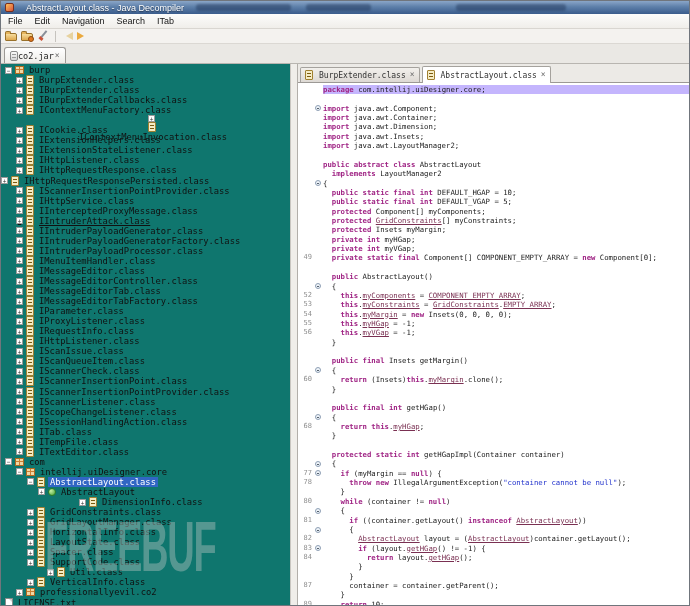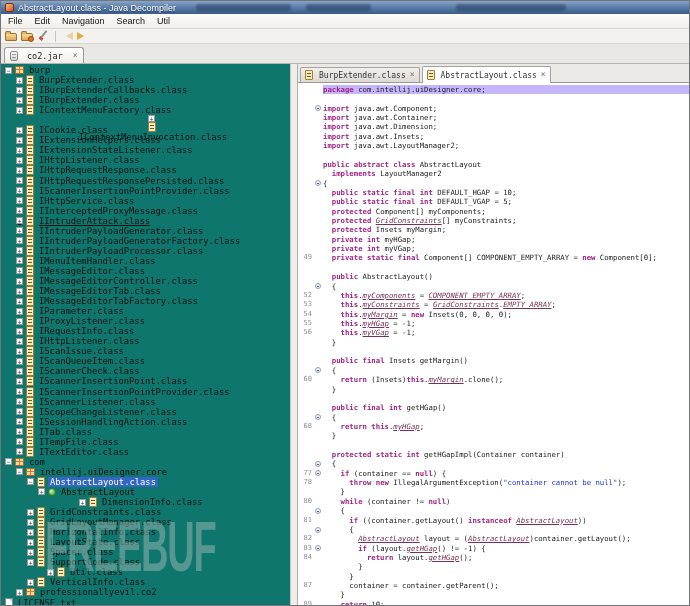--- a/index.html
+++ b/index.html
@@ -1,39 +1,39 @@
 <!DOCTYPE html>
 <html><head>
 <meta charset="utf-8">
 <style>
   html,body{margin:0;padding:0;background:#fff;}
   .window{width:690px;height:606px;box-sizing:border-box;border:1px solid #70757c;display:flex;flex-direction:column;position:relative;overflow:hidden;background:#fff;font-family:"Liberation Sans",sans-serif;}
   
-  .titlebar{height:13px;flex:none;background:linear-gradient(180deg,#8aa6c8 0%,#5d7fa9 45%,#3a5c8c 100%);display:flex;align-items:center;padding:0 4px;gap:4px;position:relative;text-align:center;}
+  .titlebar{height:13px;flex:none;background:linear-gradient(180deg,#8aa6c8 0%,#5d7fa9 45%,#3a5c8c 100%);display:flex;align-items:center;padding:0 4px;gap:12px;position:relative;text-align:center;}
   .title-icon{width:9px;height:9px;flex:none;border-radius:2px;background:linear-gradient(135deg,#ffc05a,#d9533a);border:1px solid #7a2e1d;box-sizing:border-box;}
   .title-text{color:#fff;font-size:9px;white-space:nowrap;text-shadow:0 1px 1px rgba(0,0,0,.45);}
   .smudge{position:absolute;top:3px;height:7px;border-radius:3px;background:rgba(18,38,72,.38);filter:blur(1px);}
   
   .menubar{height:14px;flex:none;background:linear-gradient(#fcfcfb,#f0eeea);border-bottom:1px solid #d9d6d1;display:flex;align-items:center;font-size:9px;color:#151515;padding-left:1px;}
   .menu-item{padding:0 6px;height:100%;display:flex;align-items:center;cursor:default;}
   
   .toolbar{height:14px;flex:none;background:#f4f2ef;border-bottom:1px solid #dbd8d3;display:flex;align-items:center;padding-left:4px;gap:4px;}
   .tb{flex:none;display:inline-block;}
   .tb-folder,.tb-folder2{width:12px;height:8px;margin-top:2px;background:linear-gradient(#f6dc9c,#dfa94f);border:1px solid #99712a;border-radius:1px 2px 1px 1px;position:relative;box-sizing:border-box;}
   .tb-folder::before,.tb-folder2::before{content:"";position:absolute;top:-3px;left:-1px;width:4px;height:2px;background:#e6b45c;border:1px solid #99712a;border-bottom:none;border-radius:2px 2px 0 0;}
   .tb-folder2::after{content:"";position:absolute;right:-2px;bottom:-2px;width:4px;height:4px;background:#e07820;border:1px solid #8d4a10;border-radius:50%;}
   .tb-brush{width:12px;height:12px;position:relative;}
   .tb-brush::before{content:"";position:absolute;left:6px;top:0;width:2px;height:8px;background:#8a8f98;transform:rotate(40deg);}
   .tb-brush::after{content:"";position:absolute;left:2px;top:7px;width:4px;height:3px;background:#c9543a;transform:rotate(40deg);}
   .tb-sep{width:1px;height:11px;background:#c6c3be;margin:0 2px;}
   .tb-back{width:0;height:0;border:4px solid transparent;border-right:7px solid #e7d29e;}
   .tb-fwd{width:0;height:0;border:4px solid transparent;border-left:7px solid #eaa93d;}
   
   .jartabs{height:19px;flex:none;background:#eae8e4;border-bottom:1px solid #b8b5b0;display:flex;align-items:flex-end;padding-left:3px;}
-  .jartab{display:flex;align-items:center;gap:9px;background:linear-gradient(#ffffff,#efede9);border:1px solid #9c9995;border-bottom:none;border-radius:3px 3px 0 0;padding:1px 5px;height:16px;box-sizing:border-box;font:8.5px "DejaVu Sans Mono",monospace;color:#222;margin-top:8px;}
+  .jartab{display:flex;align-items:center;gap:0;background:linear-gradient(#ffffff,#efede9);border:1px solid #9c9995;border-bottom:none;border-radius:3px 3px 0 0;padding:1px 5px;height:16px;box-sizing:border-box;font:8.5px "DejaVu Sans Mono",monospace;color:#222;margin-top:8px;}
   .ico-jar{width:8px;height:10px;flex:none;background:linear-gradient(#fafafa,#d6d6d6);border:1px solid #8a8a8a;border-radius:2px;position:relative;box-sizing:border-box;}
   .ico-jar::before{content:"";position:absolute;left:1px;right:1px;top:2px;height:1px;background:#999;box-shadow:0 3px 0 #999;}
   .close{font-size:8px;line-height:1;color:#6f6f6f;margin-left:1px;cursor:default;}
   
   .main{flex:1;min-height:0;display:flex;}
   .tree-panel{width:289px;flex:none;background:#0f766e;overflow:hidden;padding-top:1px;box-sizing:border-box;}
   .splitter{width:8px;flex:none;background:#f0eeea;border-left:1px solid #c9c6c1;border-right:1px solid #b2afaa;box-sizing:border-box;}
   .right-panel{flex:1;min-width:0;display:flex;flex-direction:column;background:#fff;}
   
   .tree-row{display:flex;align-items:center;height:10.06px;white-space:nowrap;font:8.8px "DejaVu Sans Mono",monospace;color:#111;}
@@ -57,41 +57,41 @@
   .code{flex:1;min-height:0;background:#fff;overflow:hidden;padding-top:2px;}
   .cl{display:flex;height:9.36px;white-space:pre;font:7.3px/9.36px "DejaVu Sans Mono",monospace;color:#1a1a1a;}
   .cl .ln{width:14px;flex:none;text-align:right;color:#8f8f8f;font-size:7px;padding-right:1px;}
   .cl .fd{width:10px;flex:none;display:flex;align-items:center;justify-content:center;}
   .fd i{display:block;width:6px;height:6px;border:1px solid #8fa0b5;border-radius:50%;background:#eef3f8;box-sizing:border-box;position:relative;}
   .fd i::before{content:"";position:absolute;left:1px;right:1px;top:2px;height:1px;background:#55616e;}
   .cl .tx{flex:1;min-width:0;}
   .cl.hl .tx{background:#c4b5fd;}
   .tk{color:#a02585;font-weight:bold;}
   .ts{color:#2233cc;}
-  .tl{color:#7a3052;text-decoration:underline;font-style:italic;}
+  .tl{color:#7a3052;text-decoration:underline;}
   
   .watermark{position:absolute;left:44px;top:505px;font:bold 56px "Liberation Sans",sans-serif;letter-spacing:-2px;transform:scale(.68,1.25);transform-origin:left top;color:rgba(165,188,183,.48);pointer-events:none;z-index:5;white-space:nowrap;}
 </style>
 </head>
 <body>
 
 <div class="window">
   <div class="titlebar">
     <span class="title-icon"></span>
     <span class="title-text">AbstractLayout.class - Java Decompiler</span>
     <span class="smudge" style="left:195px;width:95px;"></span>
     <span class="smudge" style="left:305px;width:65px;"></span>
     <span class="smudge" style="left:455px;width:110px;"></span>
   </div>
   <div class="menubar" id="menubar">
       <span class="menu-item">File</span>
       <span class="menu-item">Edit</span>
       <span class="menu-item">Navigation</span>
       <span class="menu-item">Search</span>
-      <span class="menu-item">Util</span>
+      <span class="menu-item">ITab</span>
     </div>
   <div class="toolbar" id="toolbar">
       <span class="tb tb-folder"></span>
       <span class="tb tb-folder2"></span>
       <span class="tb tb-brush"></span>
       <span class="tb tb-sep"></span>
       <span class="tb tb-back"></span>
       <span class="tb tb-fwd"></span>
     </div>
   <div class="jartabs">
@@ -109,30 +109,30 @@
           <span class="lbl">burp</span>
         </div>
         <div class="tree-row" style="padding-left: 15px;">
           <span class="box">+</span>
           <span class="ico ico-cls"></span>
           <span class="lbl">BurpExtender.class</span>
         </div>
         <div class="tree-row" style="padding-left: 15px;">
           <span class="box">+</span>
           <span class="ico ico-cls"></span>
+          <span class="lbl">IBurpExtender.class</span>
+        </div>
+        <div class="tree-row" style="padding-left: 15px;">
+          <span class="box">+</span>
+          <span class="ico ico-cls"></span>
           <span class="lbl">IBurpExtenderCallbacks.class</span>
         </div>
         <div class="tree-row" style="padding-left: 15px;">
           <span class="box">+</span>
           <span class="ico ico-cls"></span>
-          <span class="lbl">IBurpExtender.class</span>
-        </div>
-        <div class="tree-row" style="padding-left: 15px;">
-          <span class="box">+</span>
-          <span class="ico ico-cls"></span>
           <span class="lbl">IContextMenuFactory.class</span>
         </div>
         <div class="tree-row" style="padding-left: 15px; flex-direction: column;">
           <span class="box">+</span>
           <span class="ico ico-cls"></span>
           <span class="lbl">IContextMenuInvocation.class</span>
         </div>
         <div class="tree-row" style="padding-left: 15px;">
           <span class="box">+</span>
           <span class="ico ico-cls"></span>
@@ -151,21 +151,21 @@
         <div class="tree-row" style="padding-left: 15px;">
           <span class="box">+</span>
           <span class="ico ico-cls"></span>
           <span class="lbl">IHttpListener.class</span>
         </div>
         <div class="tree-row" style="padding-left: 15px;">
           <span class="box">+</span>
           <span class="ico ico-cls"></span>
           <span class="lbl">IHttpRequestResponse.class</span>
         </div>
-        <div class="tree-row" style="padding-left: 15px;">
+        <div class="tree-row" style="">
           <span class="box">+</span>
           <span class="ico ico-cls"></span>
           <span class="lbl">IHttpRequestResponsePersisted.class</span>
         </div>
         <div class="tree-row" style="padding-left: 15px;">
           <span class="box">+</span>
           <span class="ico ico-cls"></span>
           <span class="lbl">IScannerInsertionPointProvider.class</span>
         </div>
         <div class="tree-row" style="padding-left: 15px;">
@@ -422,21 +422,21 @@
           <div class="cl"><span class="ln">60</span><span class="fd"></span><span class="tx"><span>    </span><span class="tk">return</span><span> (Insets)</span><span class="tk">this</span><span>.</span><span class="tl">myMargin</span><span>.clone();</span></span></div>
           <div class="cl"><span class="ln"></span><span class="fd"></span><span class="tx"><span>  }</span></span></div>
           <div class="cl"><span class="ln"></span><span class="fd"></span><span class="tx"></span></div>
           <div class="cl"><span class="ln"></span><span class="fd"></span><span class="tx"><span>  </span><span class="tk">public</span><span> </span><span class="tk">final</span><span> </span><span class="tk">int</span><span> getHGap()</span></span></div>
           <div class="cl"><span class="ln"></span><span class="fd"><i></i></span><span class="tx"><span>  {</span></span></div>
           <div class="cl"><span class="ln">68</span><span class="fd"></span><span class="tx"><span>    </span><span class="tk">return</span><span> </span><span class="tk">this</span><span>.</span><span class="tl">myHGap</span><span>;</span></span></div>
           <div class="cl"><span class="ln"></span><span class="fd"></span><span class="tx"><span>  }</span></span></div>
           <div class="cl"><span class="ln"></span><span class="fd"></span><span class="tx"></span></div>
           <div class="cl"><span class="ln"></span><span class="fd"></span><span class="tx"><span>  </span><span class="tk">protected</span><span> </span><span class="tk">static</span><span> </span><span class="tk">int</span><span> getHGapImpl(Container container)</span></span></div>
           <div class="cl"><span class="ln"></span><span class="fd"><i></i></span><span class="tx"><span>  {</span></span></div>
-          <div class="cl"><span class="ln">77</span><span class="fd"><i></i></span><span class="tx"><span>    </span><span class="tk">if</span><span> (container == </span><span class="tk">null</span><span>) {</span></span></div>
+          <div class="cl"><span class="ln">77</span><span class="fd"><i></i></span><span class="tx"><span>    </span><span class="tk">if</span><span> (myMargin == </span><span class="tk">null</span><span>) {</span></span></div>
           <div class="cl"><span class="ln">78</span><span class="fd"></span><span class="tx"><span>      </span><span class="tk">throw</span><span> </span><span class="tk">new</span><span> IllegalArgumentException(</span><span class="ts">"container cannot be null"</span><span>);</span></span></div>
           <div class="cl"><span class="ln"></span><span class="fd"></span><span class="tx"><span>    }</span></span></div>
           <div class="cl"><span class="ln">80</span><span class="fd"></span><span class="tx"><span>    </span><span class="tk">while</span><span> (container != </span><span class="tk">null</span><span>)</span></span></div>
           <div class="cl"><span class="ln"></span><span class="fd"><i></i></span><span class="tx"><span>    {</span></span></div>
           <div class="cl"><span class="ln">81</span><span class="fd"></span><span class="tx"><span>      </span><span class="tk">if</span><span> ((container.getLayout() </span><span class="tk">instanceof</span><span> </span><span class="tl">AbstractLayout</span><span>))</span></span></div>
           <div class="cl"><span class="ln"></span><span class="fd"><i></i></span><span class="tx"><span>      {</span></span></div>
           <div class="cl"><span class="ln">82</span><span class="fd"></span><span class="tx"><span>        </span><span class="tl">AbstractLayout</span><span> layout = (</span><span class="tl">AbstractLayout</span><span>)container.getLayout();</span></span></div>
           <div class="cl"><span class="ln">83</span><span class="fd"><i></i></span><span class="tx"><span>        </span><span class="tk">if</span><span> (layout.</span><span class="tl">getHGap</span><span>() != -1) {</span></span></div>
           <div class="cl"><span class="ln">84</span><span class="fd"></span><span class="tx"><span>          </span><span class="tk">return</span><span> layout.</span><span class="tl">getHGap</span><span>();</span></span></div>
           <div class="cl"><span class="ln"></span><span class="fd"></span><span class="tx"><span>        }</span></span></div>

